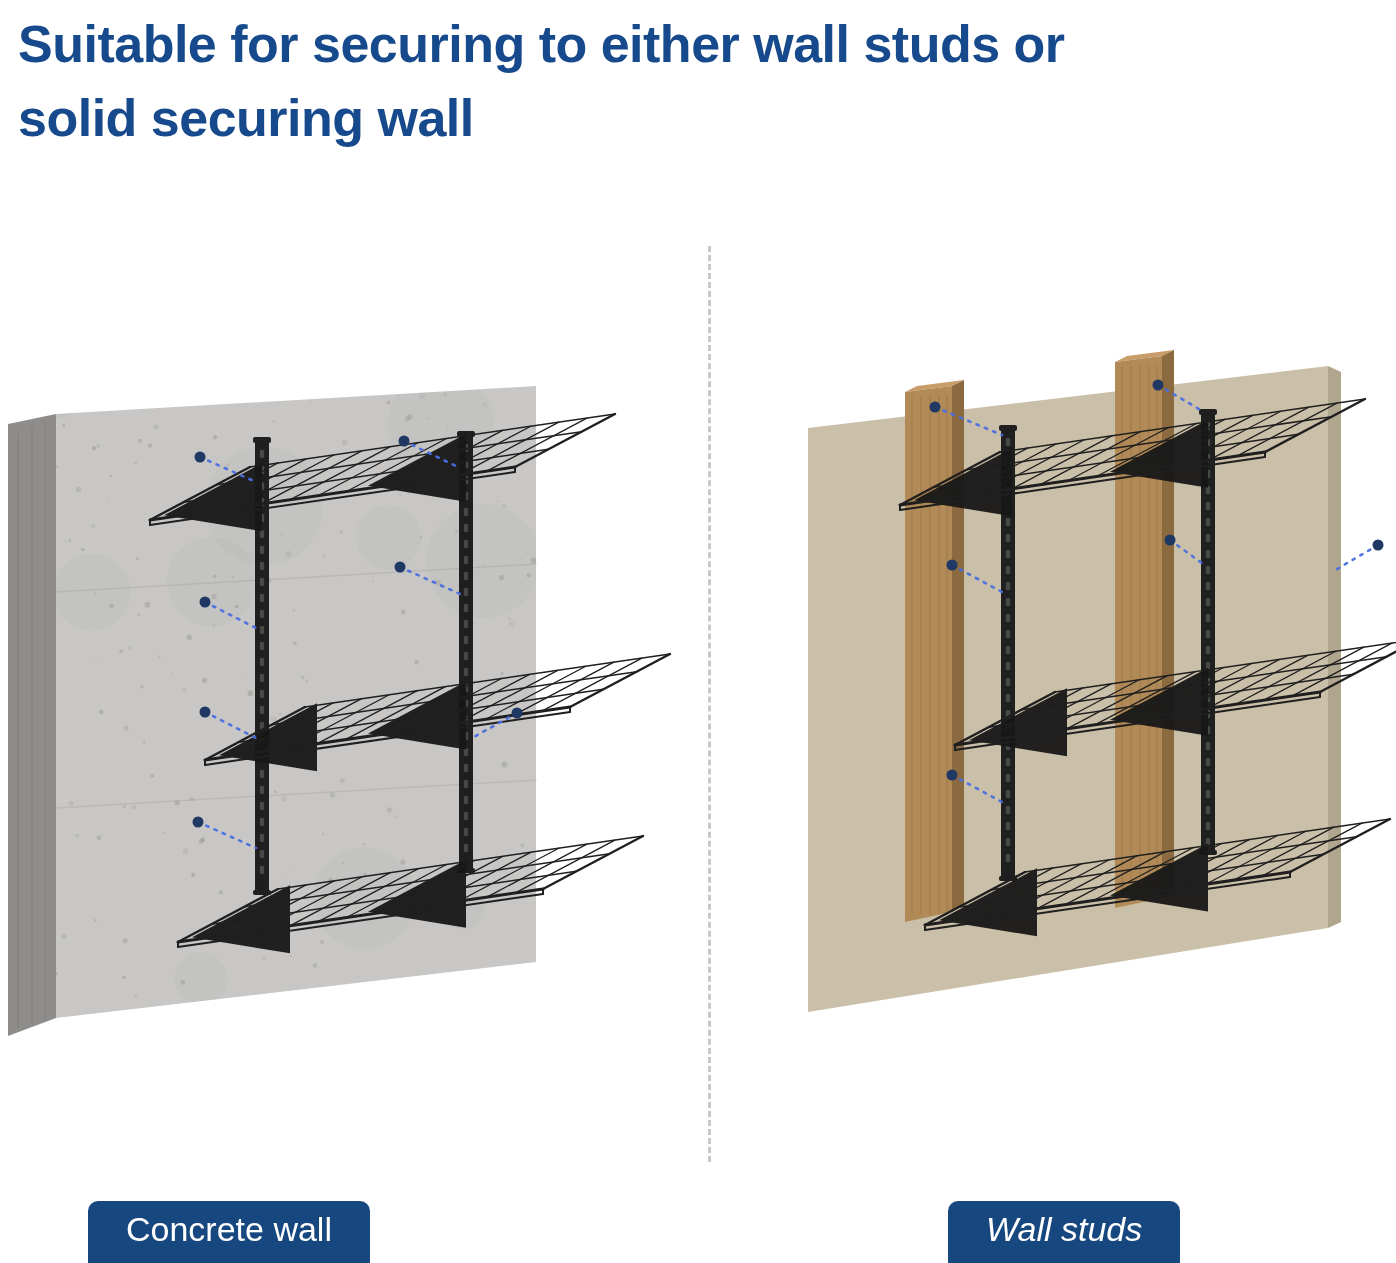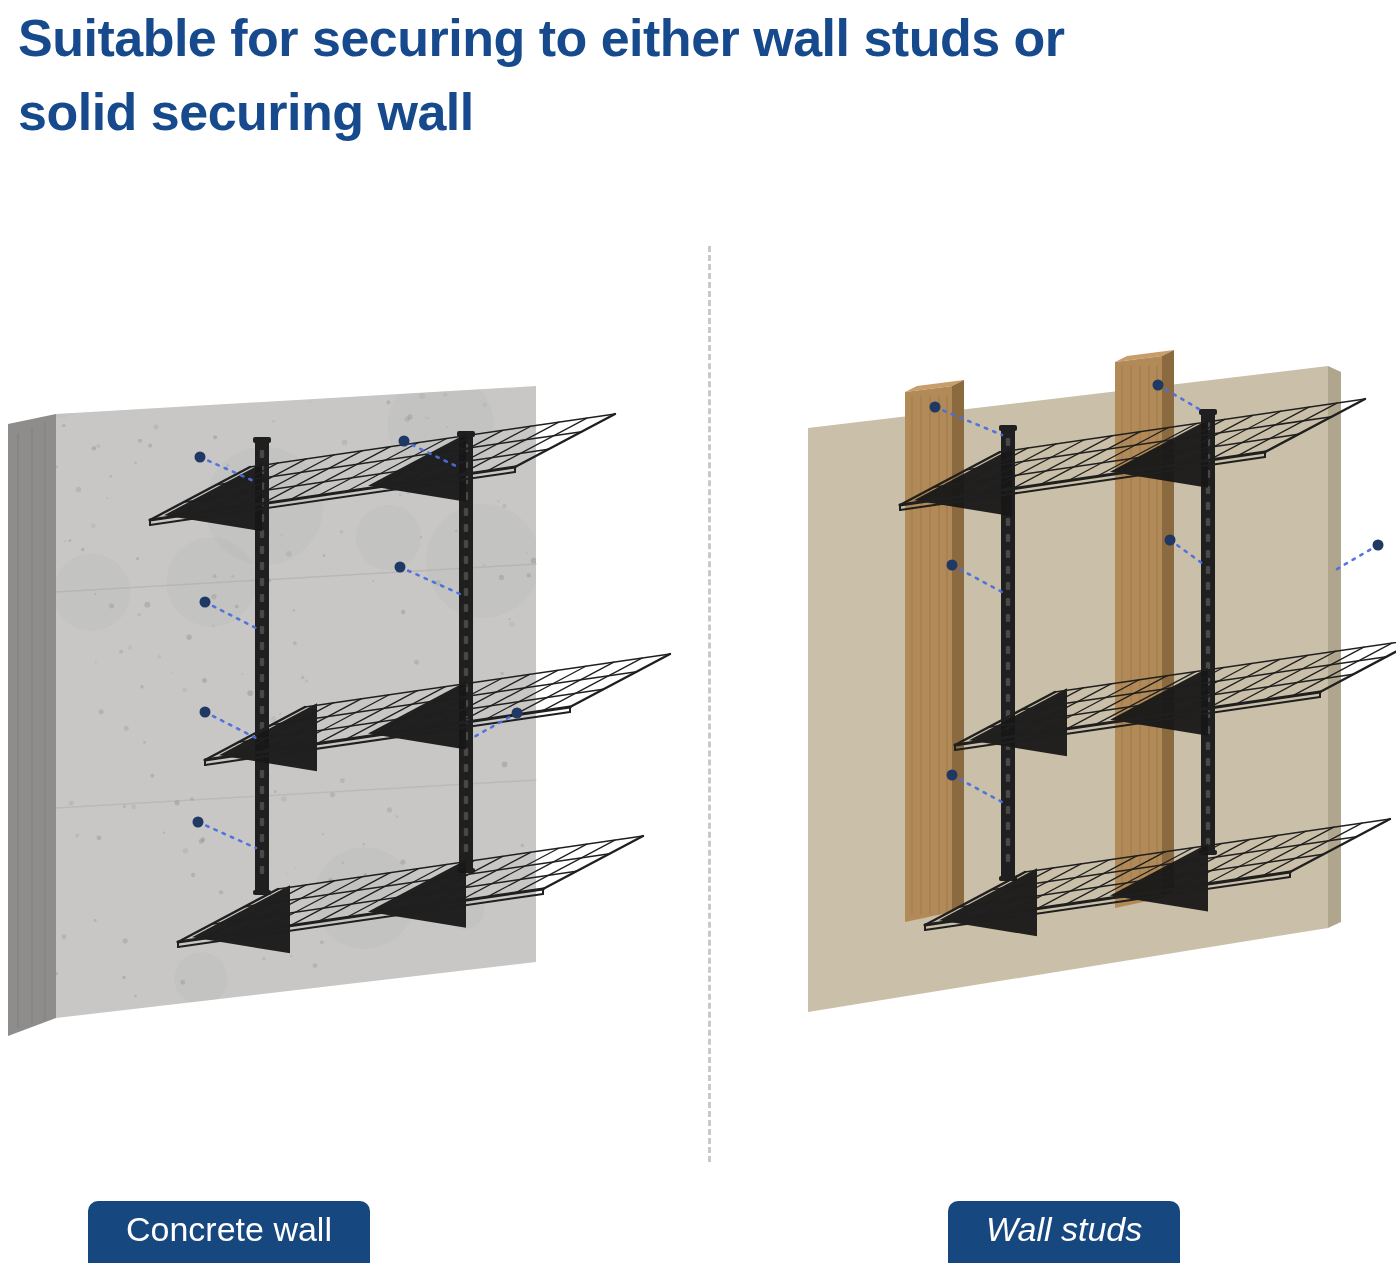--- a/index.html
+++ b/index.html
@@ -1,21 +1,21 @@
 <!DOCTYPE html>
 <html style="--title-color: #164a8c; --badge-bg: #17477f; --badge-text: #ffffff; --divider-color: #c9c9c9;"><head>
 <meta charset="utf-8">
 <style>
   html,body{margin:0;padding:0;background:#ffffff;}
   .page{
     position:relative;width:1396px;height:1263px;background:#ffffff;overflow:hidden;
     font-family:"Liberation Sans", sans-serif;
   }
   .title{
-    position:absolute;left:18px;top:2px;margin:0;
+    position:absolute;left:18px;top:8px;margin:0;
     font-size:52px;font-weight:bold;letter-spacing:-0.5px;
     color:var(--title-color,#164a8c);line-height:1.42;
   }
   .title span{display:block;white-space:nowrap;}
   .divider{
     position:absolute;left:708px;top:246px;height:916px;width:0;
     border-left:3px dashed var(--divider-color,#c9c9c9);
   }
   .scene{position:absolute;top:330px;height:830px;}
   .scene-left{left:0;width:700px;}

